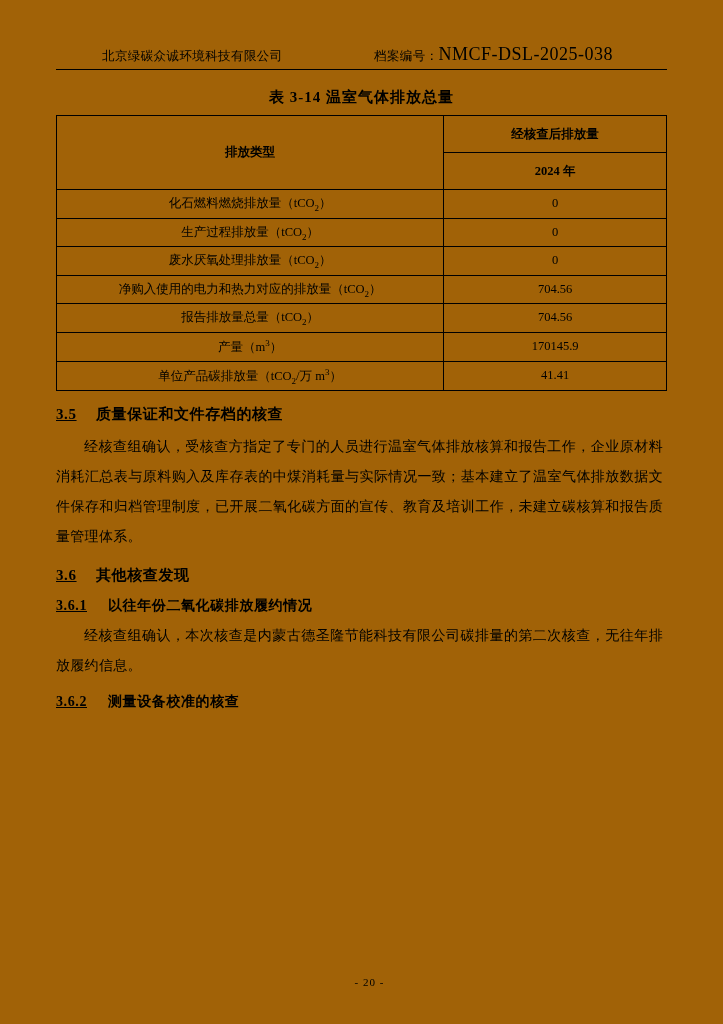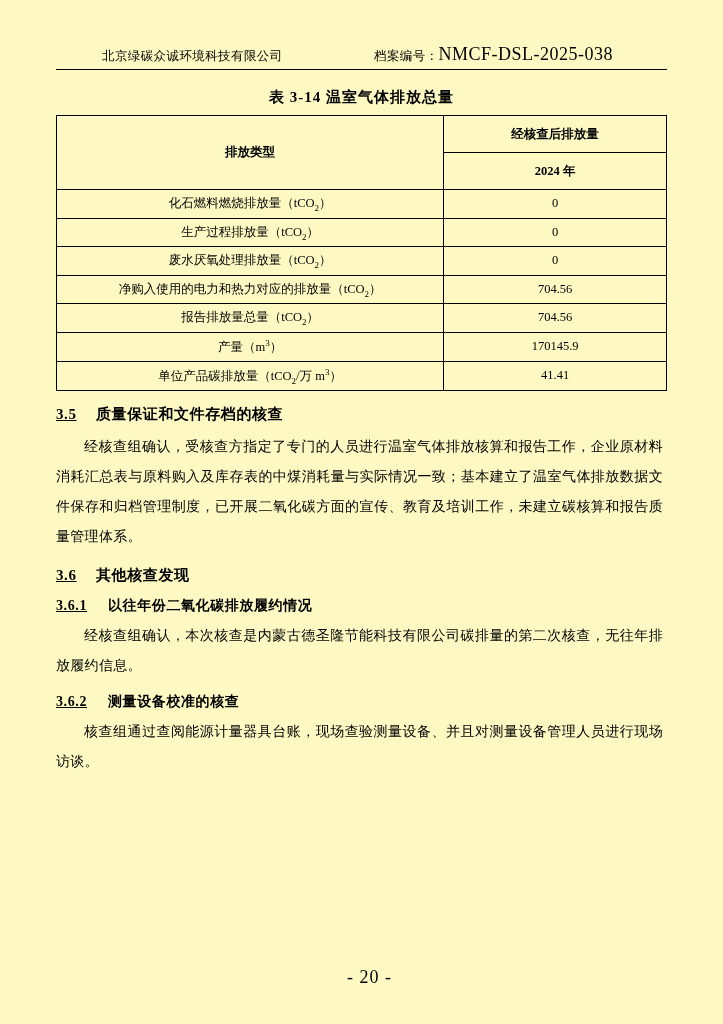--- a/index.html
+++ b/index.html
@@ -13,21 +13,21 @@
     font-family: "Liberation Serif", "DejaVu Serif", serif;
     color: #000000;
     position: relative;
   }
   .page {
     box-sizing: border-box;
     width: 723px;
     height: 1024px;
     padding: 44px 56px 30px 56px;
     position: relative;
-    background: #fef9c3;
+    background: #a16207;
   }
   
   .header {
     display: flex;
     align-items: baseline;
     justify-content: flex-start;
     font-size: 12.5px;
     letter-spacing: 0.4px;
     padding-bottom: 4px;
     border-bottom: 1.2px solid #000;
@@ -107,21 +107,21 @@
     text-align: justify;
     letter-spacing: 0.3px;
   }
   
   .footer {
     position: absolute;
     left: 16px;
     right: 0;
     bottom: 36px;
     text-align: center;
-    font-size: 18px;
+    font-size: 11px;
     letter-spacing: 1px;
   }
 </style>
 </head>
 <body>
 
 <div class="page">
 
   <div class="header">
     <span class="org">北京绿碳众诚环境科技有限公司</span>
@@ -183,18 +183,17 @@
   </h2>
 
   <h3 class="subsec">
     <span class="num">3.6.1</span><span>以往年份二氧化碳排放履约情况</span>
   </h3>
   <p class="body">经核查组确认，本次核查是内蒙古德圣隆节能科技有限公司碳排量的第二次核查，无往年排放履约信息。</p>
 
   <h3 class="subsec">
     <span class="num">3.6.2</span><span>测量设备校准的核查</span>
   </h3>
-  <p class="body">核查组通过查阅能源计量器具台账，现场查验测量设备、并且对测量设备管理人员进行现场访谈。</p>
 
   <div class="footer">
     <span>- 20 -</span>
   </div>
 </div>
 
 </body></html>

